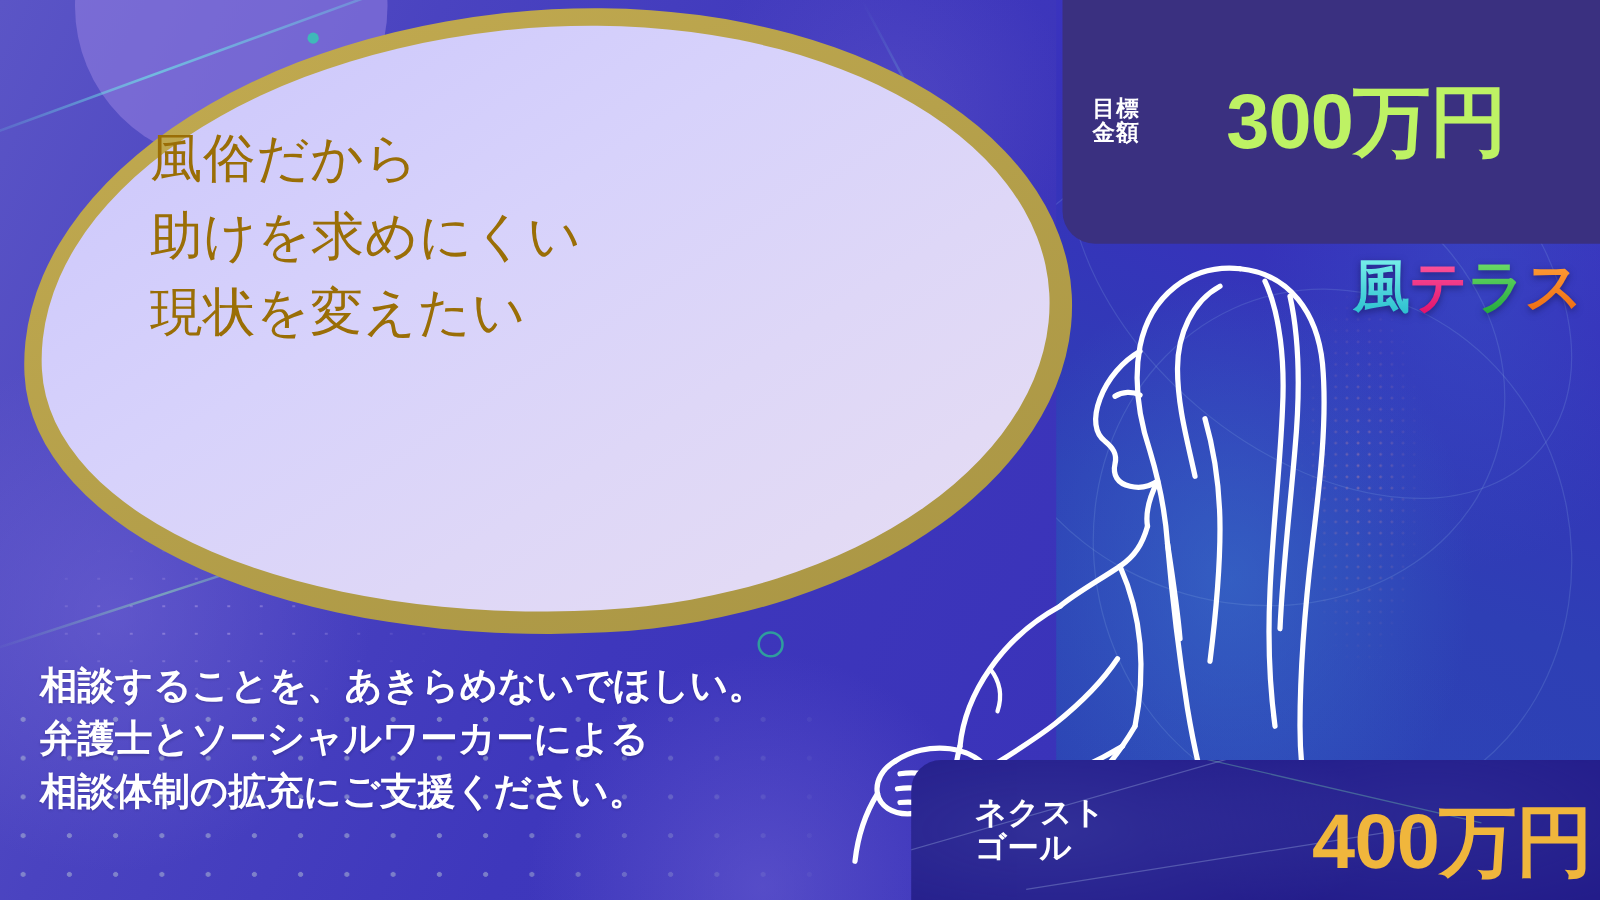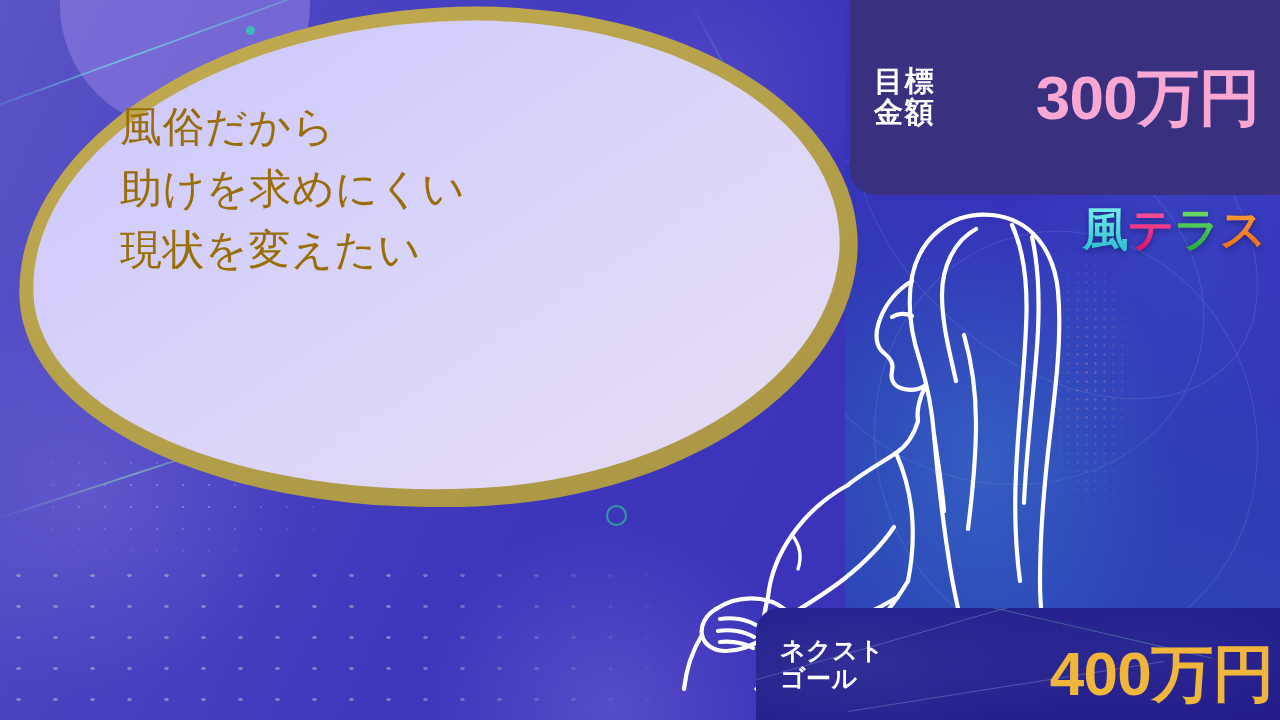--- a/index.html
+++ b/index.html
@@ -125,33 +125,33 @@
 
   
   .goal-badge{
     position:absolute;right:0;top:0;width:430px;height:195px;
     background:#3a3080;border-bottom-left-radius:26px;
     display:flex;align-items:center;
   }
   .goal-rows{display:flex;flex-direction:column;gap:6px;padding:10px 16px 10px 24px;width:100%;}
   .goal-row{display:flex;align-items:center;gap:14px;}
   .goal-label{
-    color:#ffffff;font-weight:bold;font-size:29px;line-height:1.08;
+    color:#ffffff;font-weight:bold;font-size:18px;line-height:1.08;
     white-space:pre-line;letter-spacing:.06em;flex:0 0 auto;
   }
   .goal-value{
-    color:#f9a8d4;font-weight:bold;font-size:62px;line-height:1.02;letter-spacing:-.01em;
-    flex:1 1 auto;text-align:right;padding-right:4px;
+    color:#bef264;font-weight:bold;font-size:62px;line-height:1.02;letter-spacing:-.01em;
+    flex:1 1 auto;text-align:center;padding-right:4px;
   }
 
   
   .next-banner{
     position:absolute;right:0;bottom:0;width:524px;height:112px;
     background:#231c8a;border-top-left-radius:24px;overflow:hidden;
-    display:flex;align-items:center;
+    display:flex;align-items:center;padding-left:27px;
   }
   .next-lines{
     position:absolute;inset:0;opacity:.5;
     background:
       radial-gradient(ellipse 70% 120% at 20% 50%,rgba(120,140,220,.35),transparent 70%),
       radial-gradient(ellipse 60% 110% at 75% 40%,rgba(90,110,200,.30),transparent 70%);
   }
   .next-thread{position:absolute;border-top:1px solid rgba(160,180,225,.35);}
   .t1{left:-20px;top:34px;width:300px;transform:rotate(-16deg);}
   .t2{left:90px;top:78px;width:320px;transform:rotate(-9deg);}
@@ -278,20 +278,23 @@
   </div>
 
   <div class="blob-wrap">
     <div class="blob-gold"></div>
     <div class="blob-fill"></div>
   </div>
   <div class="headline">風俗だから
 助けを求めにくい
 現状を変えたい</div>
 
+  <div class="body-copy">相談することを、あきらめないでほしい。
+弁護士とソーシャルワーカーによる
+相談体制の拡充にご支援ください。</div>
 
   <div class="goal-badge">
     <div class="goal-rows">
       <div class="goal-row">
         <div class="goal-label">目標
 金額</div>
         <div class="goal-value">300万円</div>
       </div>
     </div>
   </div>

